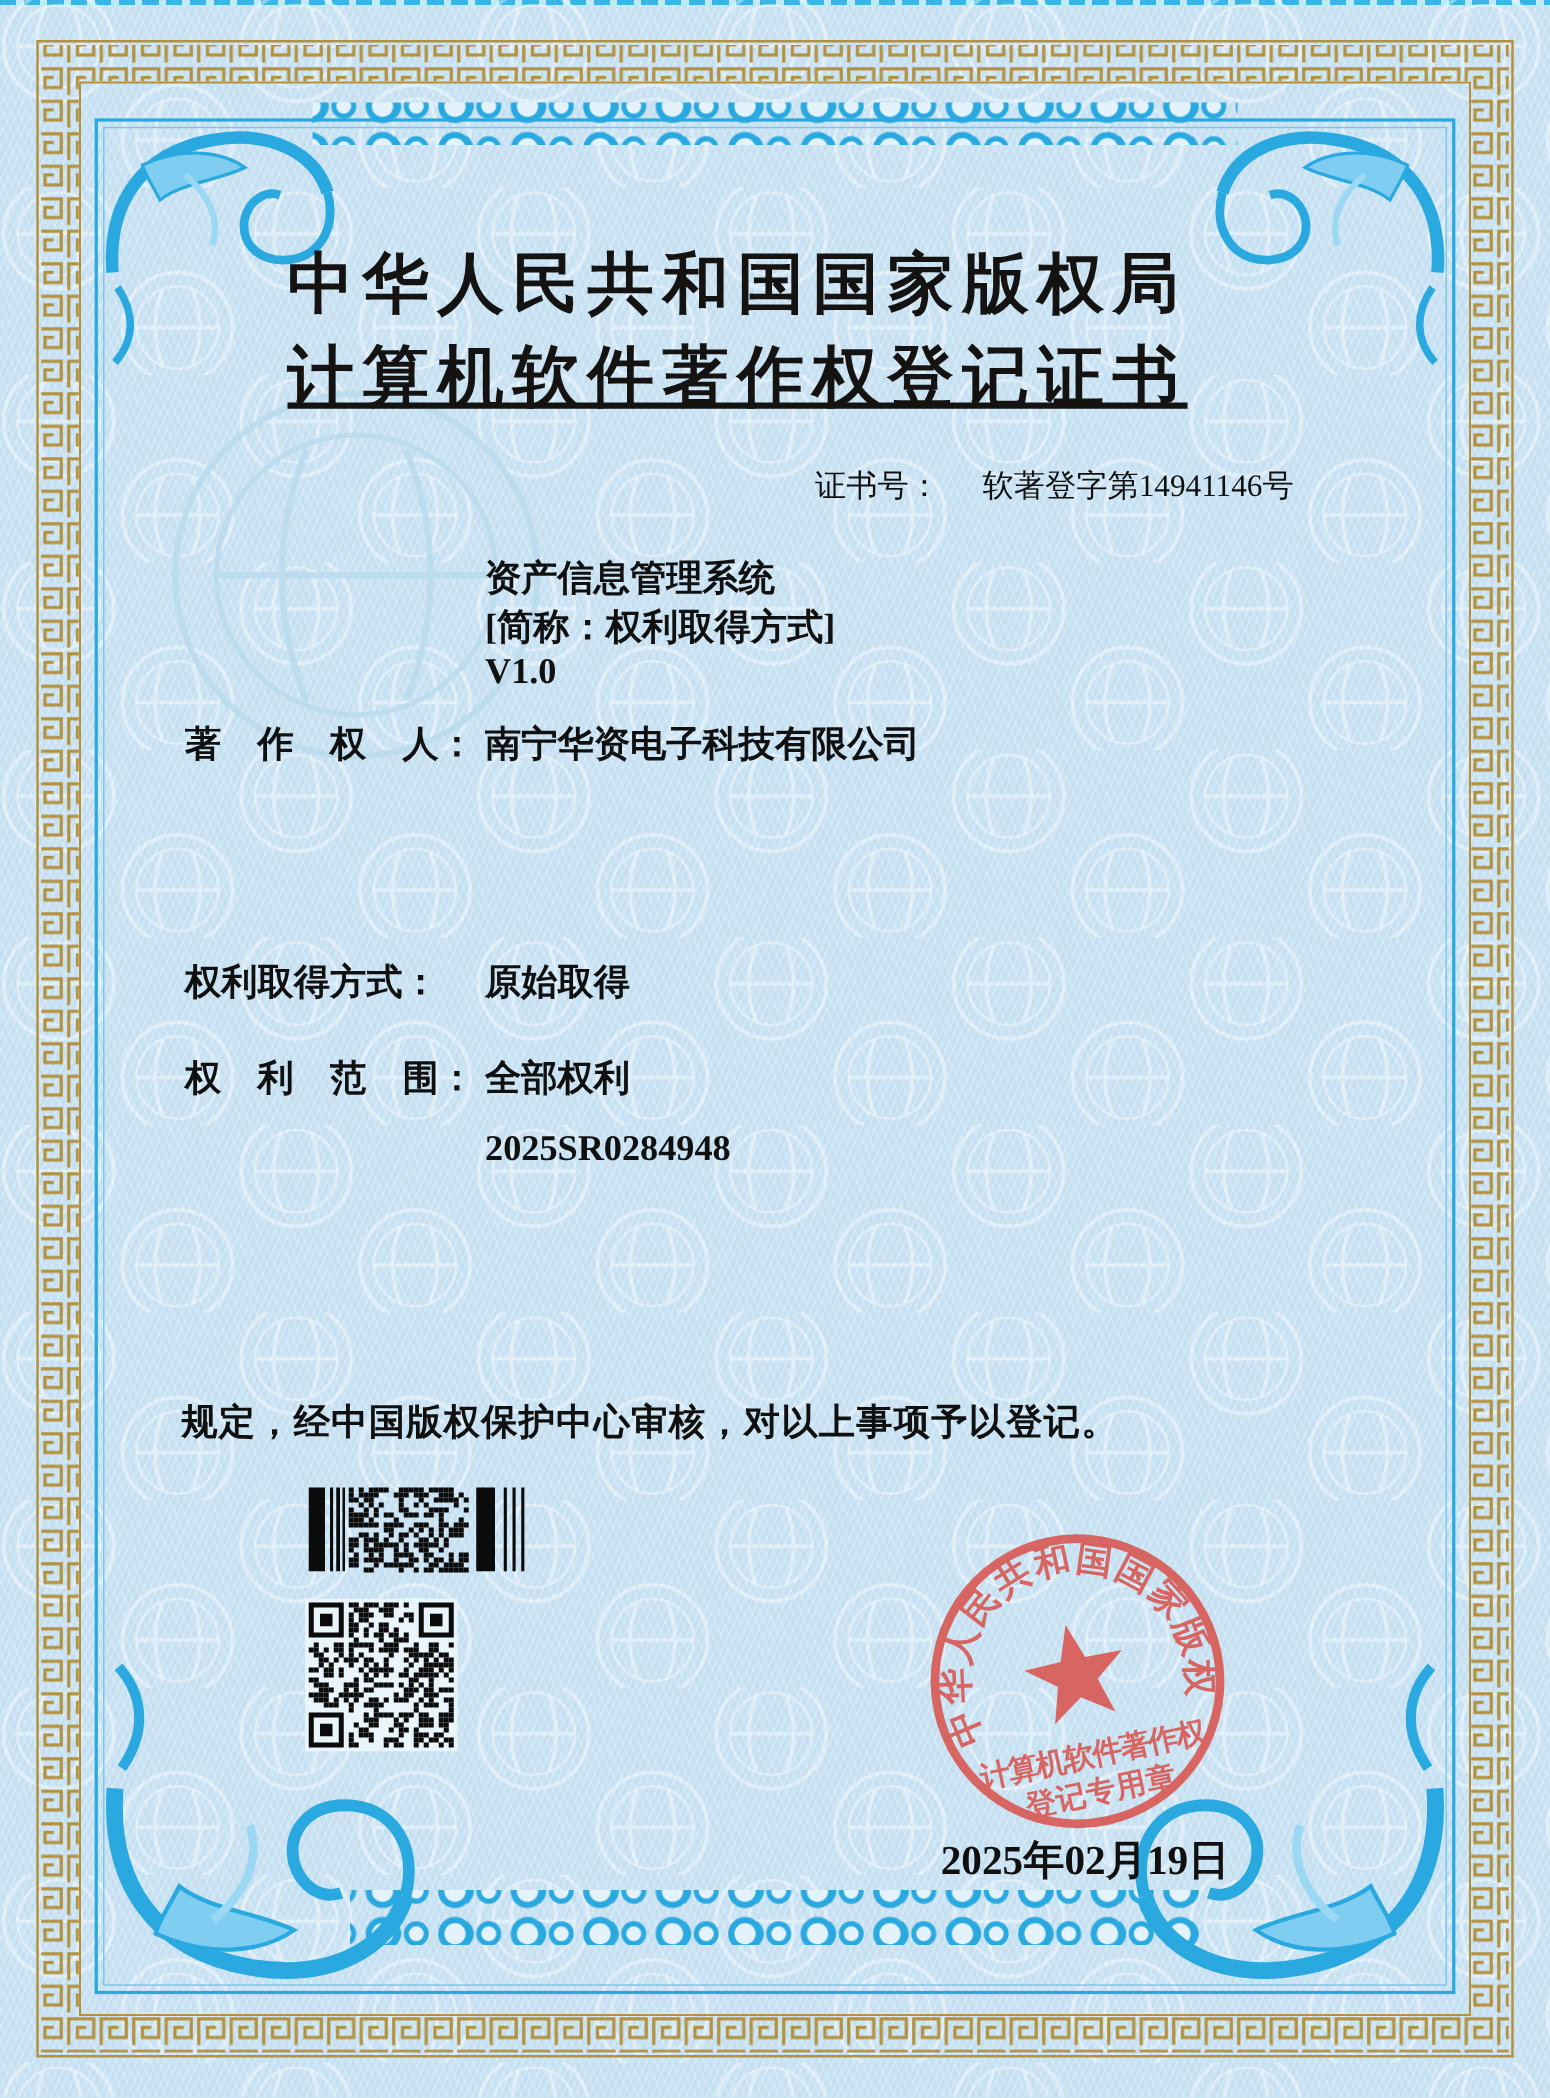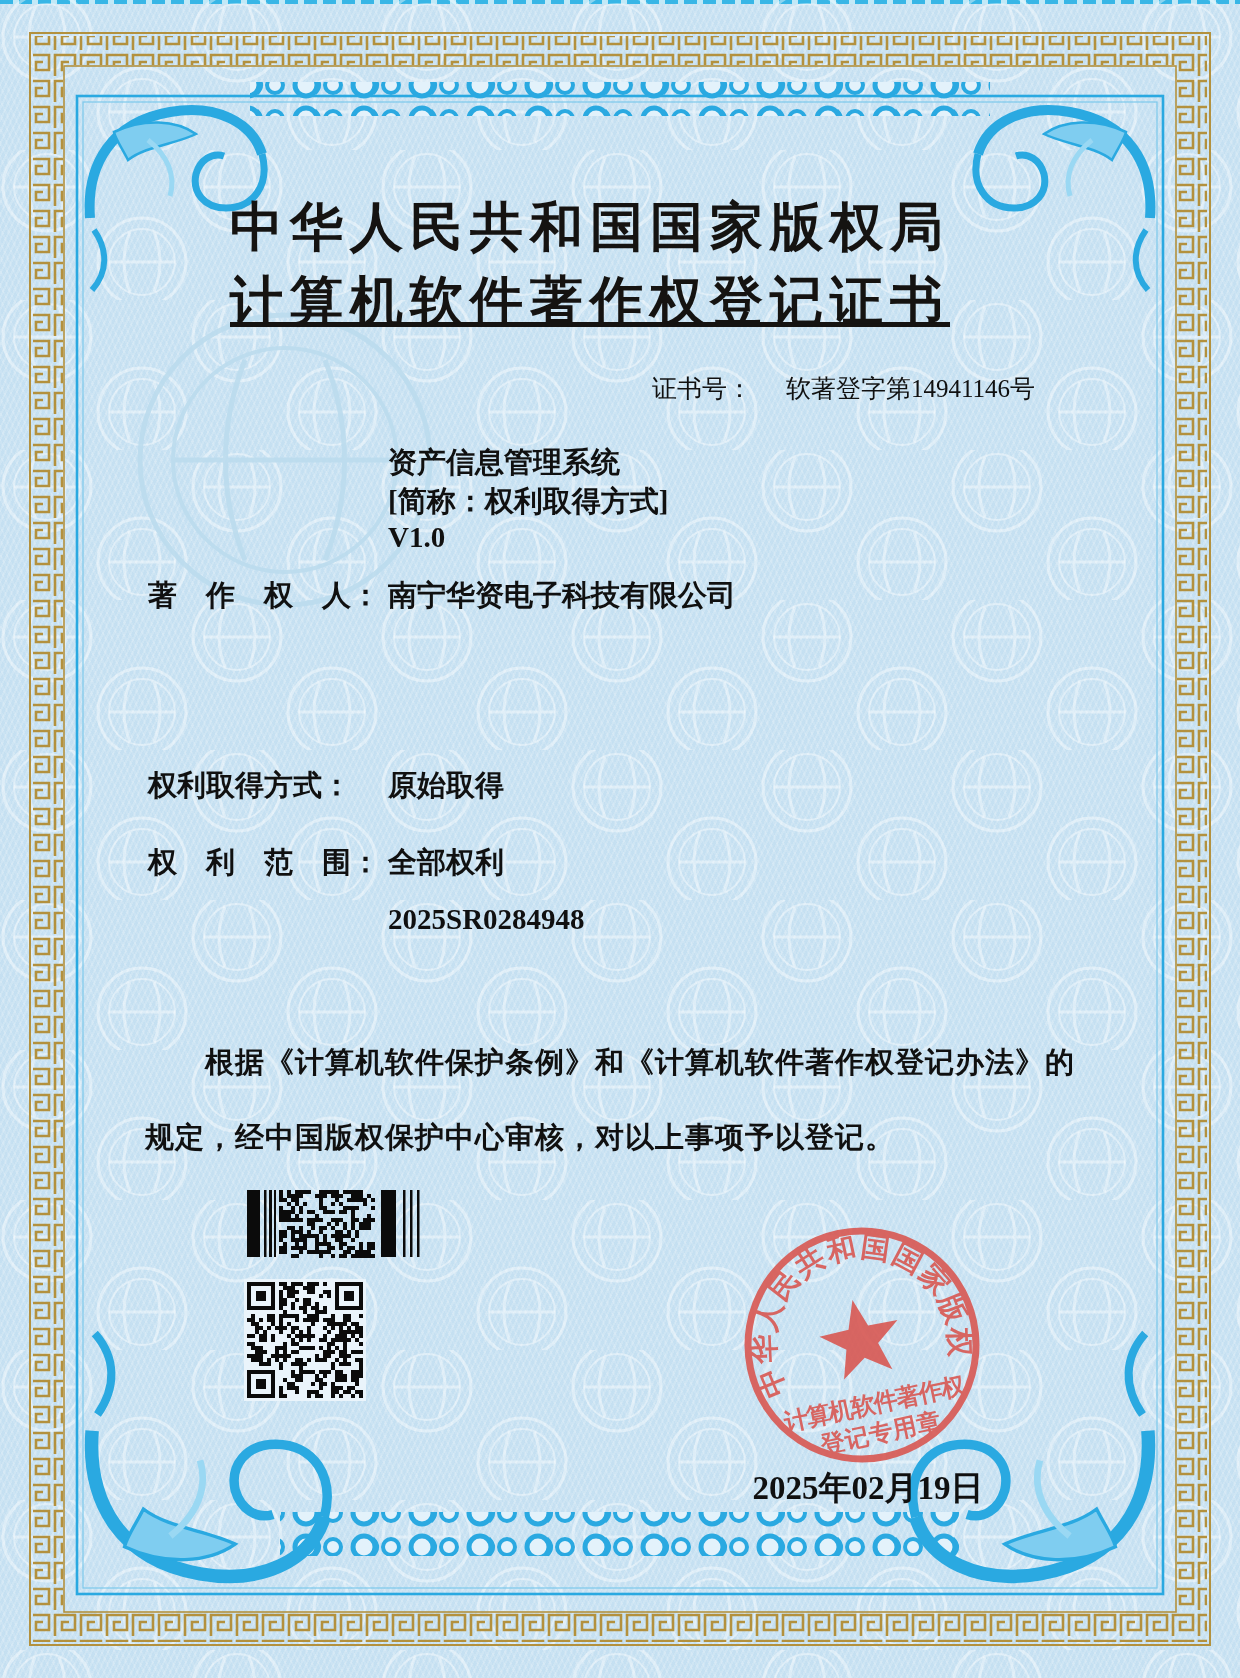--- a/index.html
+++ b/index.html
@@ -693,17 +693,16 @@
   <div class="txt fvalue" style="top:576px">南宁华资电子科技有限公司</div>
 
   <div class="txt flabel" style="top:766px">权利取得方式：</div>
   <div class="txt fvalue" style="top:766px">原始取得</div>
 
   <div class="txt flabel" style="top:843px">权　利　范　围：</div>
   <div class="txt fvalue" style="top:843px">全部权利</div>
 
   <div class="txt fvalue" style="top:903px">2025SR0284948</div>
 
-  <div class="txt stmt" style="top:1043px;left:205px">根据《计算机软件保护条例》和《计算机软件著作权登记办法》的</div>
   <div class="txt stmt" style="top:1118px;left:145px">规定，经中国版权保护中心审核，对以上事项予以登记。</div>
 
   <div class="txt date">2025年02月19日</div>
 </div>
 
 </body></html>

